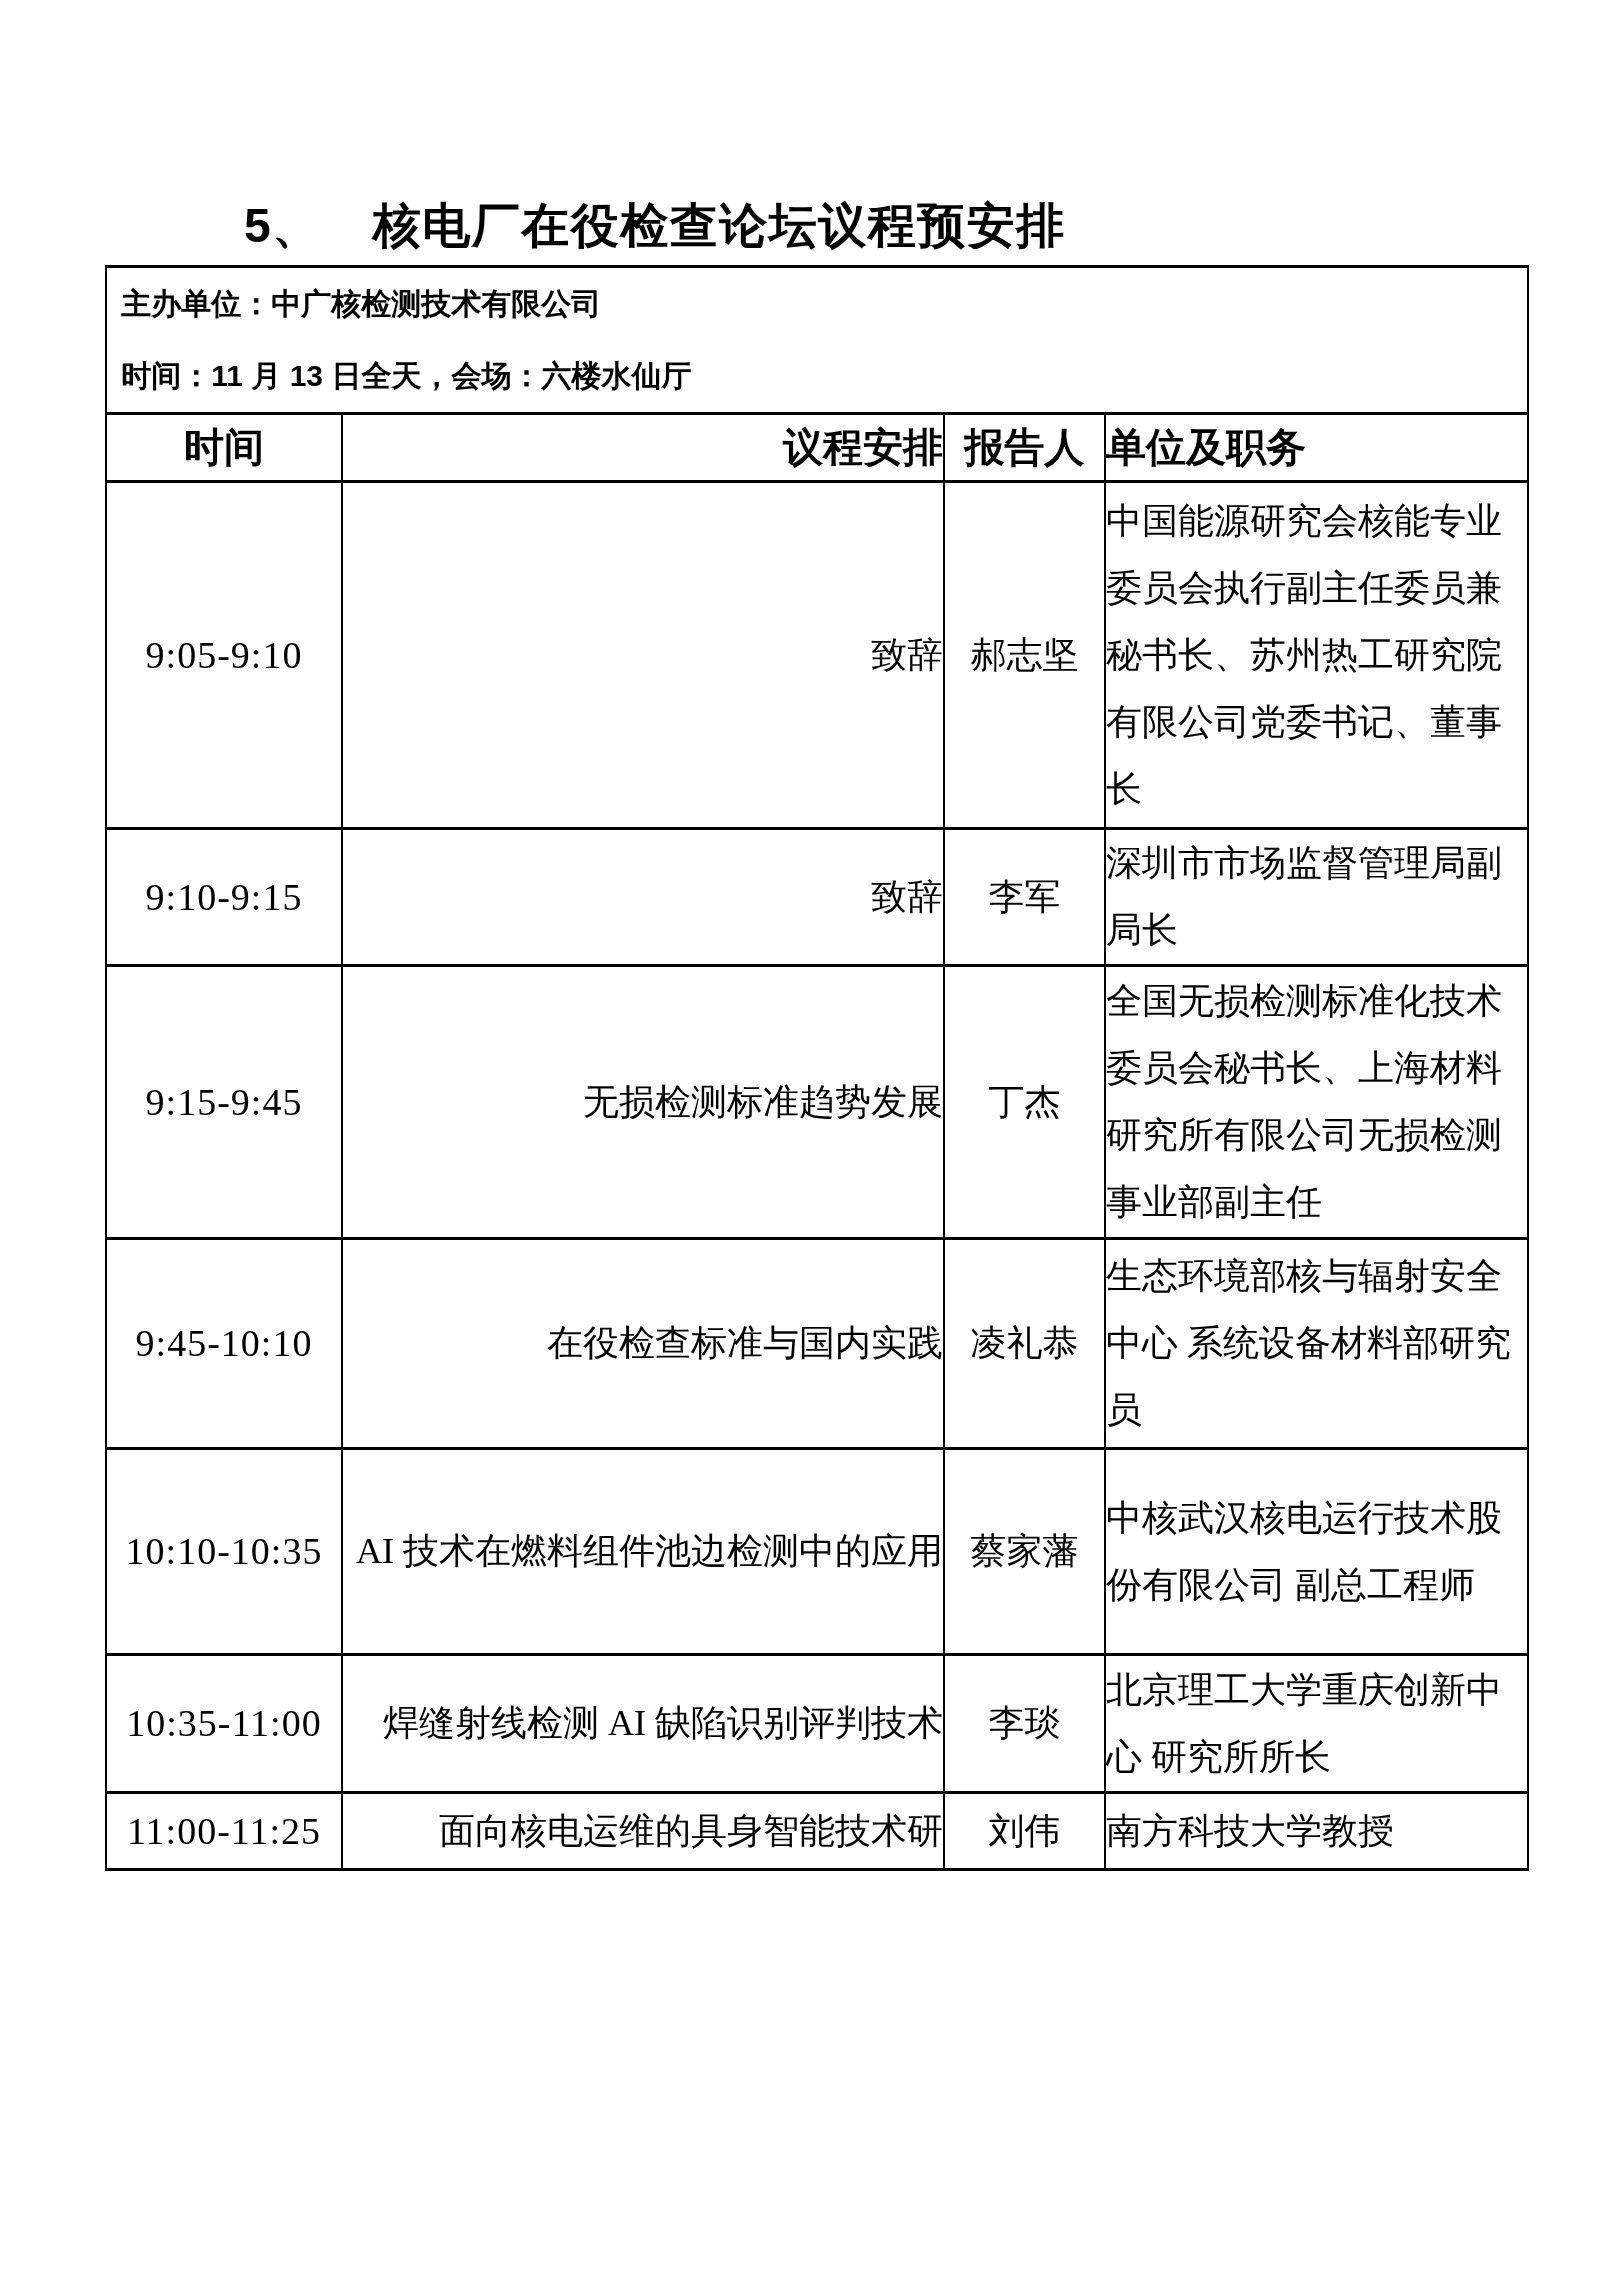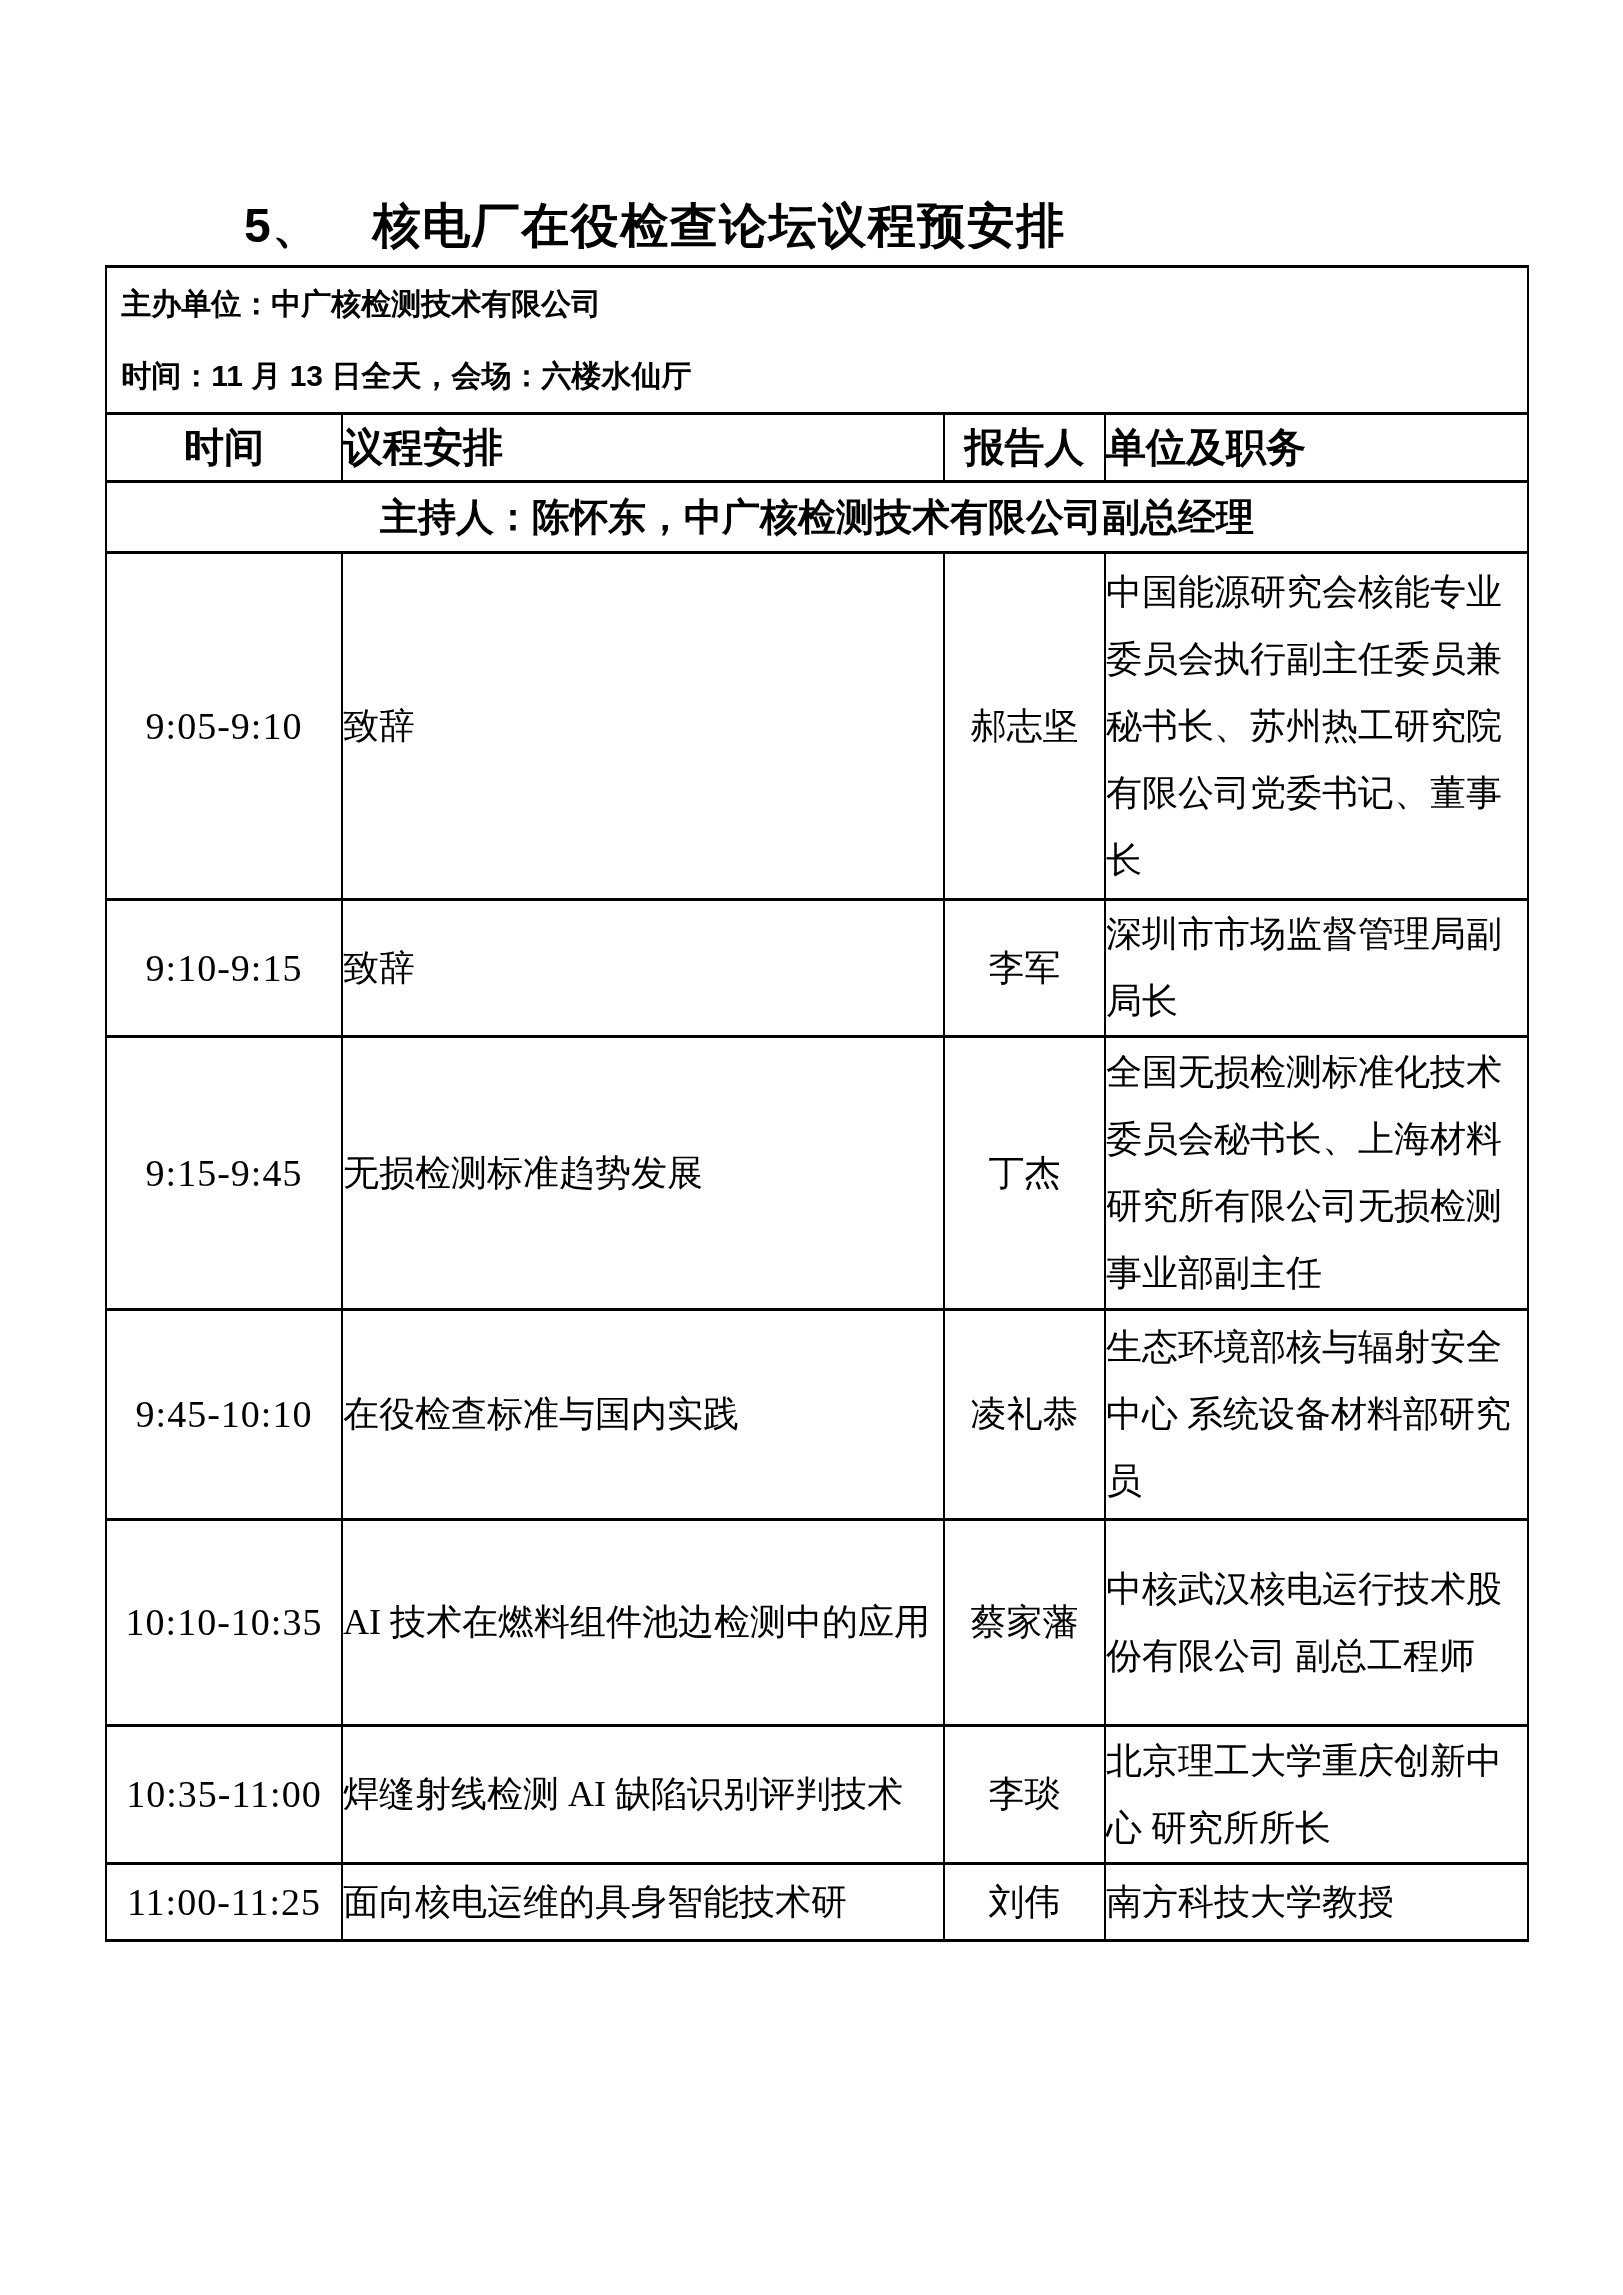--- a/index.html
+++ b/index.html
@@ -74,21 +74,21 @@
     font-size: 38px;
   }
 
   
   tr.agenda-row td {
     border-left: 2.6px solid #000;
     font-size: 36px;
     line-height: 67px;
   }
   .c-time   { text-align: center; }
-  .c-topic  { text-align: left; padding-left: 14.3px; padding-right: 18px; }
+  .c-topic  { text-align: right; padding-left: 14.3px; padding-right: 18px; }
   .c-speaker{ text-align: center; }
   .c-aff    { text-align: left; padding-left: 15.3px; padding-right: 12.8px; }
   tr.agenda-row td.c-time {
     font-family: "Liberation Serif", serif;
     font-size: 38px;
     letter-spacing: 1px;
     white-space: nowrap;
   }
 </style>
 </head>
@@ -110,23 +110,20 @@
       <td colspan="4">
         <div>主办单位：中广核检测技术有限公司</div>
         <div>时间：11 月 13 日全天，会场：六楼水仙厅</div>
       </td>
     </tr>
     <tr class="header-row">
       <th class="c-time">时间</th>
       <th class="c-topic">议程安排</th>
       <th class="c-speaker">报告人</th>
       <th class="c-aff">单位及职务</th>
-    </tr>
-    <tr class="mod-row">
-      <td colspan="4">主持人：陈怀东，中广核检测技术有限公司副总经理</td>
     </tr>
       <tr class="agenda-row" style="height: 347px;">
         <td class="c-time">9:05-9:10</td>
         <td class="c-topic">致辞</td>
         <td class="c-speaker">郝志坚</td>
         <td class="c-aff">中国能源研究会核能专业委员会执行副主任委员兼秘书长、苏州热工研究院有限公司党委书记、董事长</td>
       </tr>
       <tr class="agenda-row" style="height: 135px;">
         <td class="c-time">9:10-9:15</td>
         <td class="c-topic">致辞</td>

